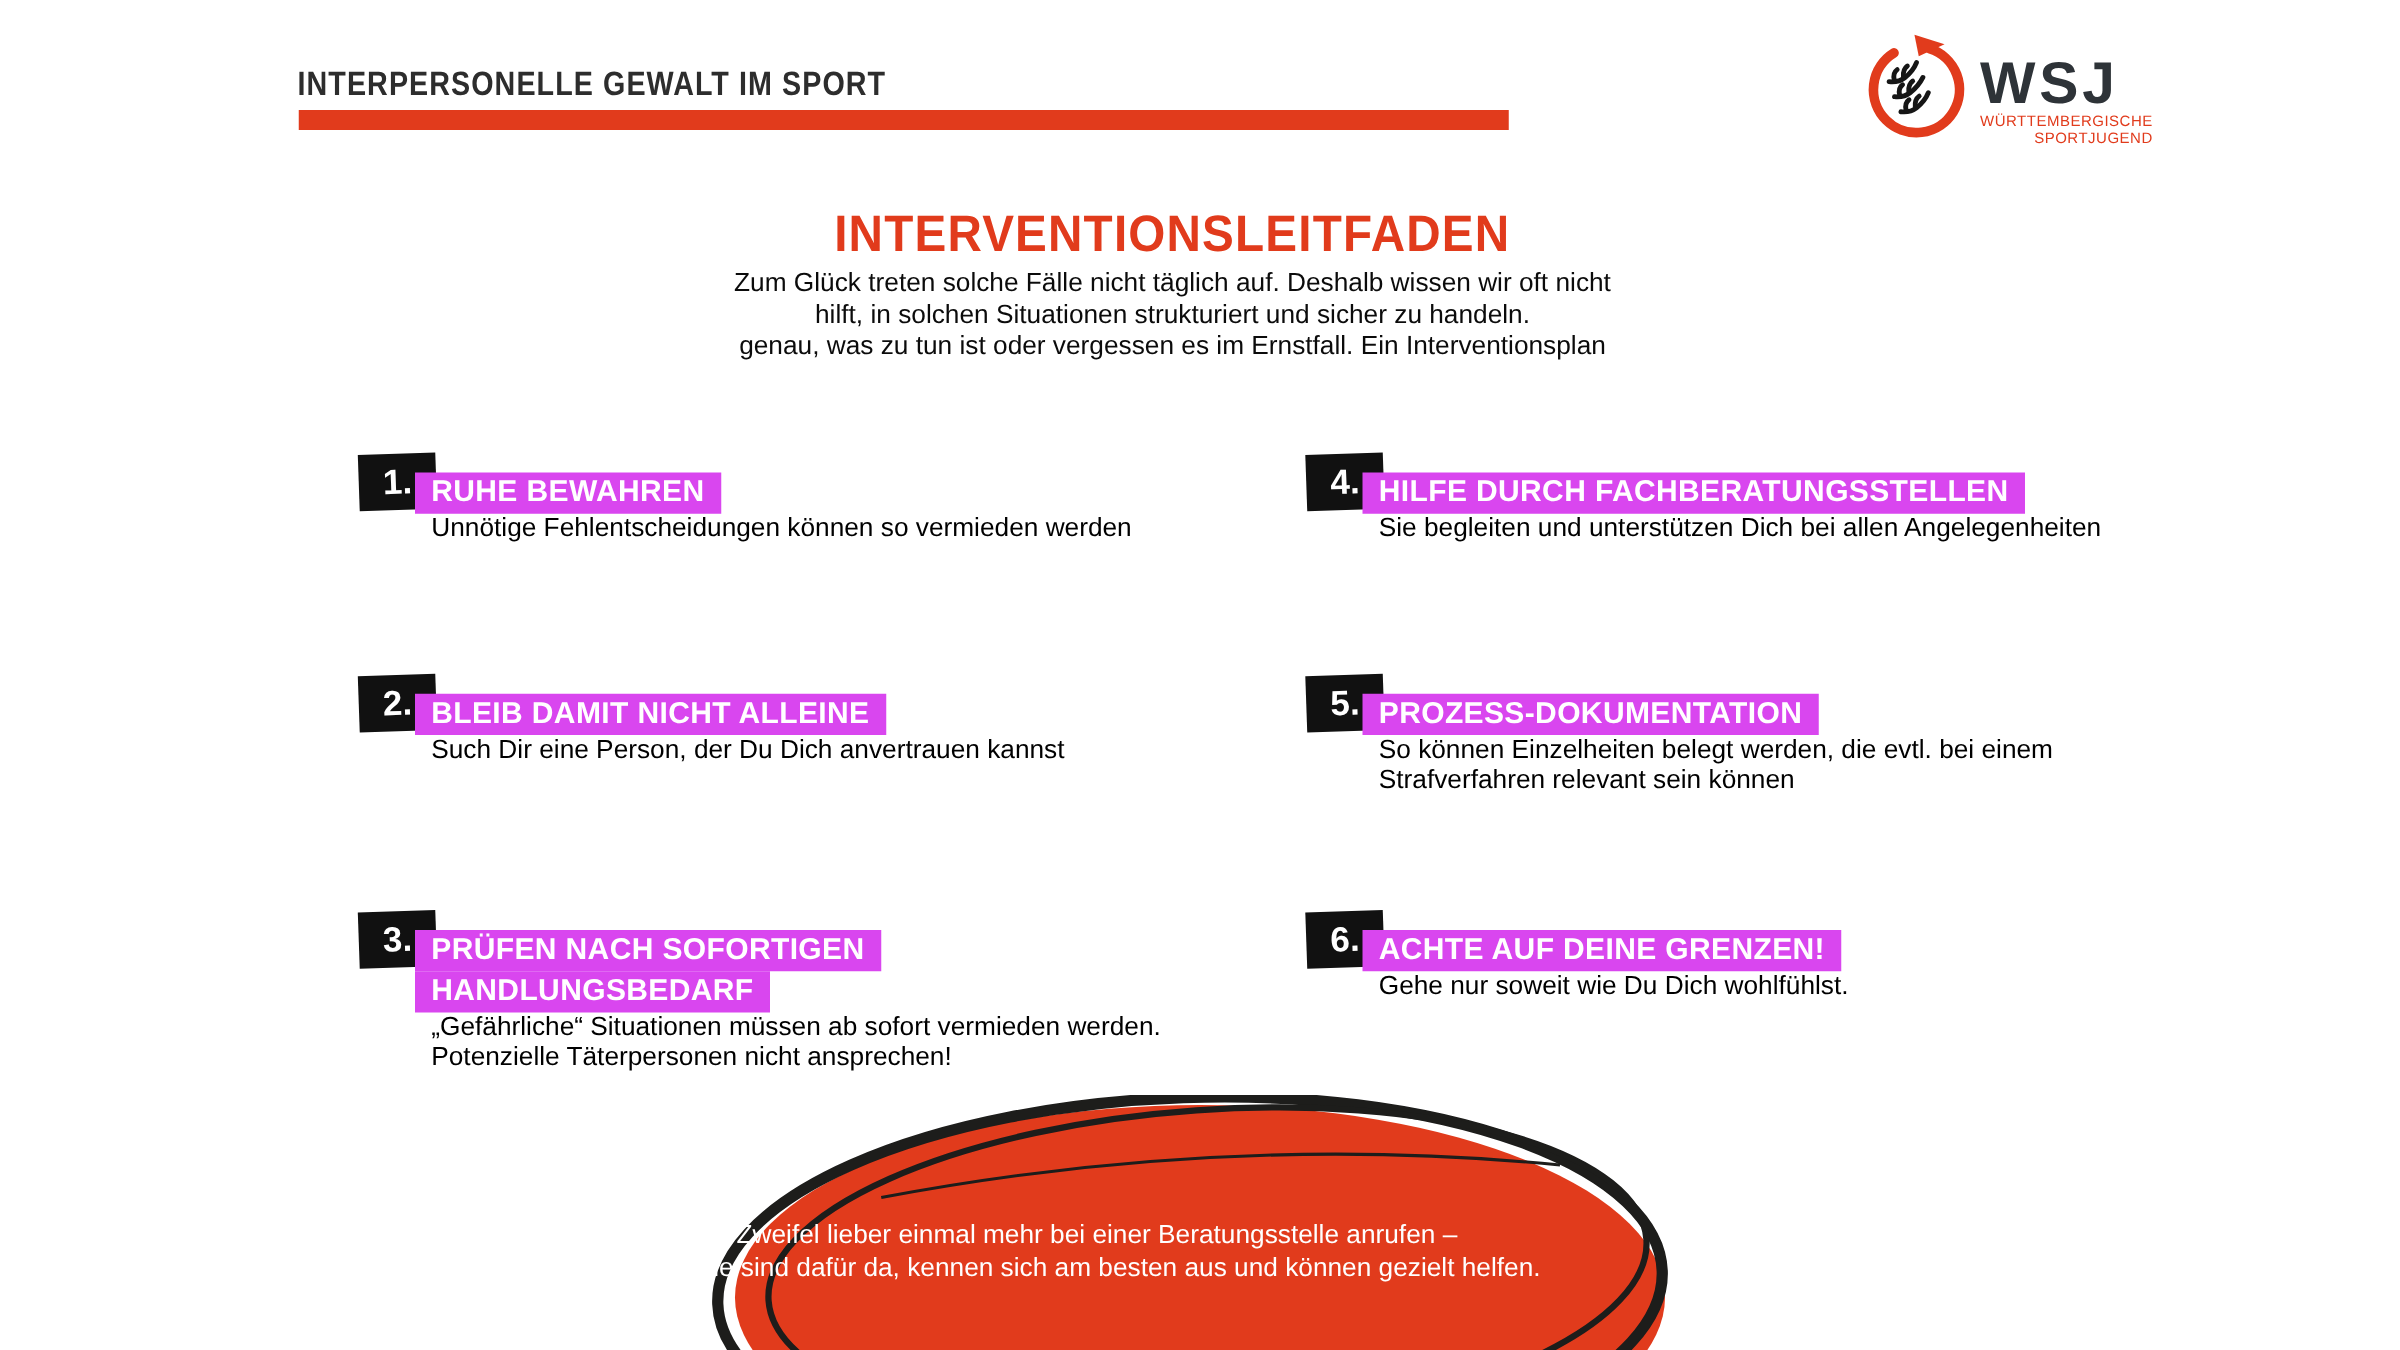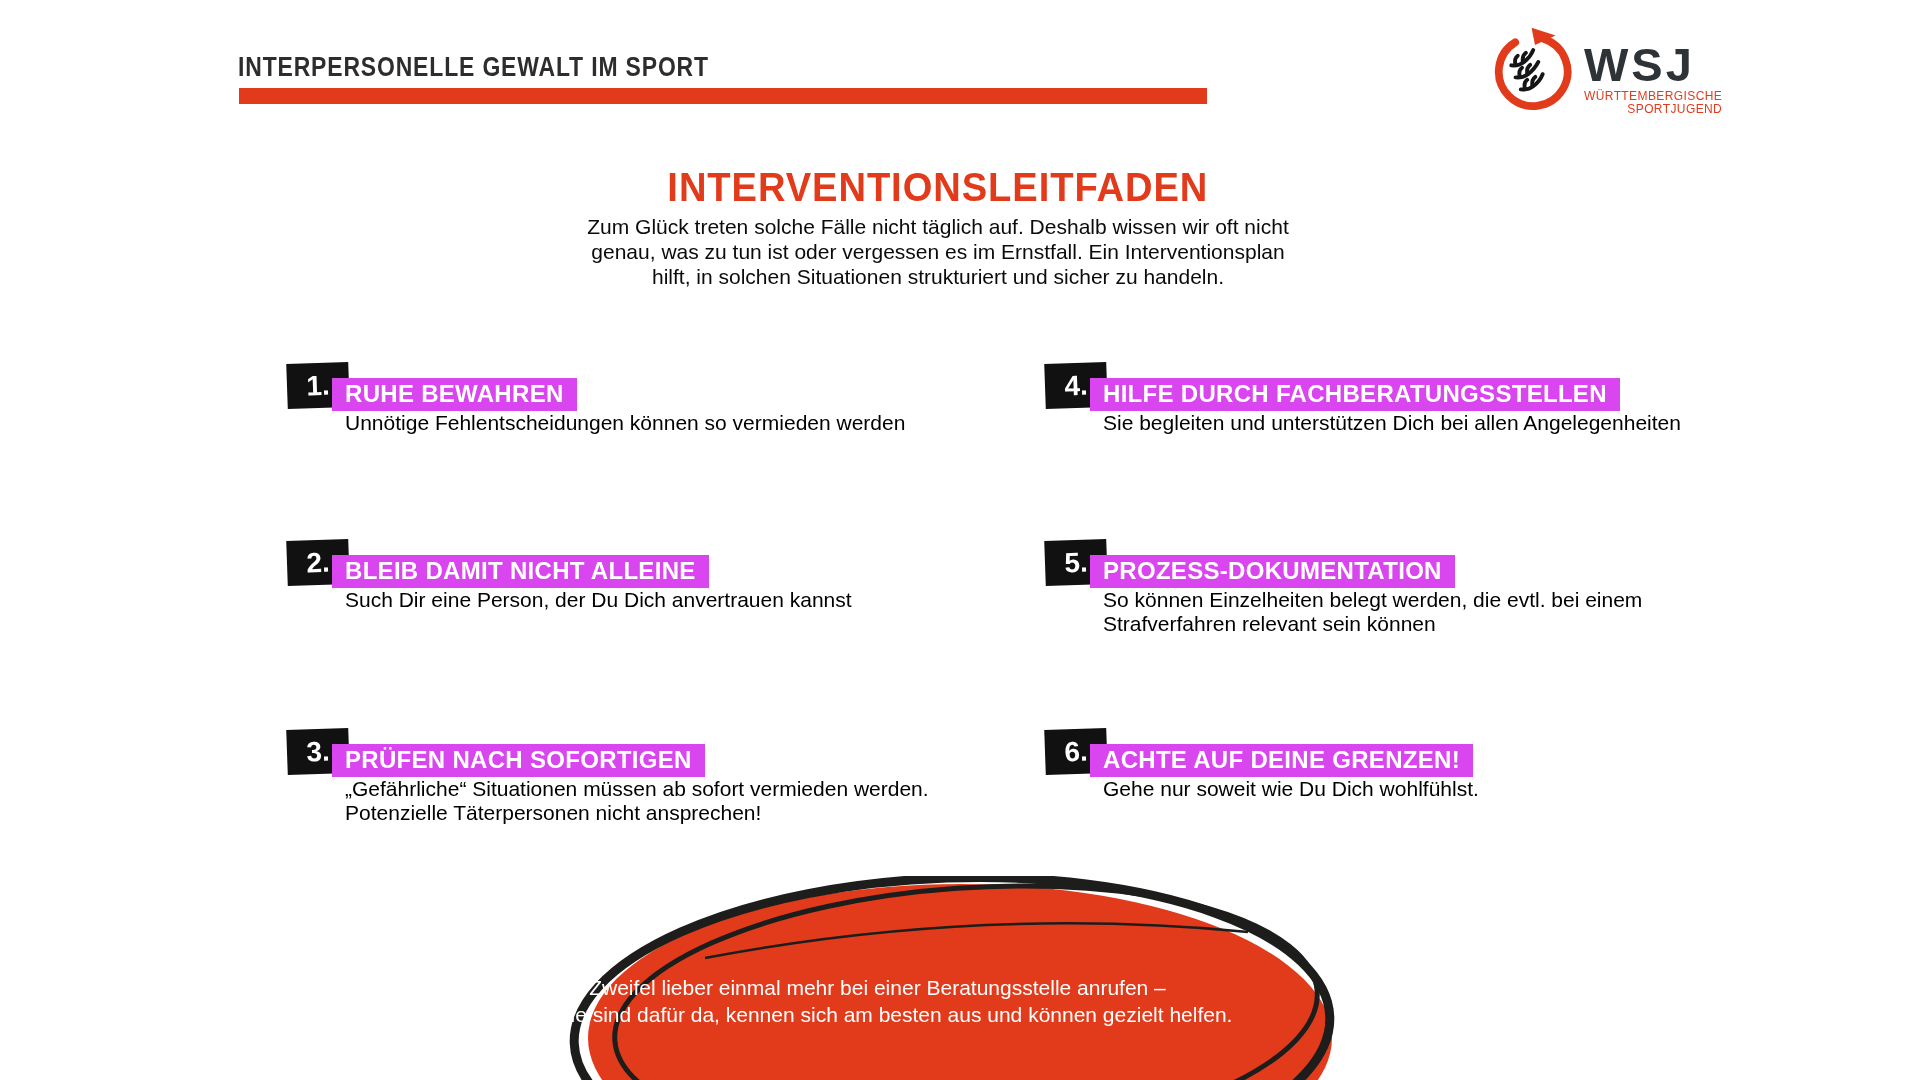--- a/index.html
+++ b/index.html
@@ -105,22 +105,22 @@
       <div class="logo-org">SPORTJUGEND</div>
     </div>
   </div>
 
   
   <div class="title-wrap">
     <span class="title">INTERVENTIONSLEITFADEN</span>
   </div>
   <div class="subtitle">
     <div>Zum Glück treten solche Fälle nicht täglich auf. Deshalb wissen wir oft nicht</div>
+    <div>hilft, in solchen Situationen strukturiert und sicher zu handeln.</div>
     <div>genau, was zu tun ist oder vergessen es im Ernstfall. Ein Interventionsplan</div>
-    <div>hilft, in solchen Situationen strukturiert und sicher zu handeln.</div>
   </div>
 
   
   <div class="item c1 r1">
     <div class="numbox">1.</div>
     <div class="bars">
         <div class="bar">RUHE BEWAHREN</div>
       </div>
     <div class="body">
       <div>Unnötige Fehlentscheidungen können so vermieden werden</div>
@@ -136,20 +136,21 @@
     <div class="body">
       <div>Such Dir eine Person, der Du Dich anvertrauen kannst</div>
     </div>
   </div>
 
   
   <div class="item c1 r3">
     <div class="numbox">3.</div>
     <div class="bars">
       <div class="bar">PRÜFEN NACH SOFORTIGEN</div>
+      <div class="bar">HANDLUNGSBEDARF</div>
     </div>
     <div class="body">
       <div>„Gefährliche“ Situationen müssen ab sofort vermieden werden.</div>
       <div>Potenzielle Täterpersonen nicht ansprechen!</div>
     </div>
   </div>
 
   
   <div class="item c2 r1">
     <div class="numbox">4.</div>

